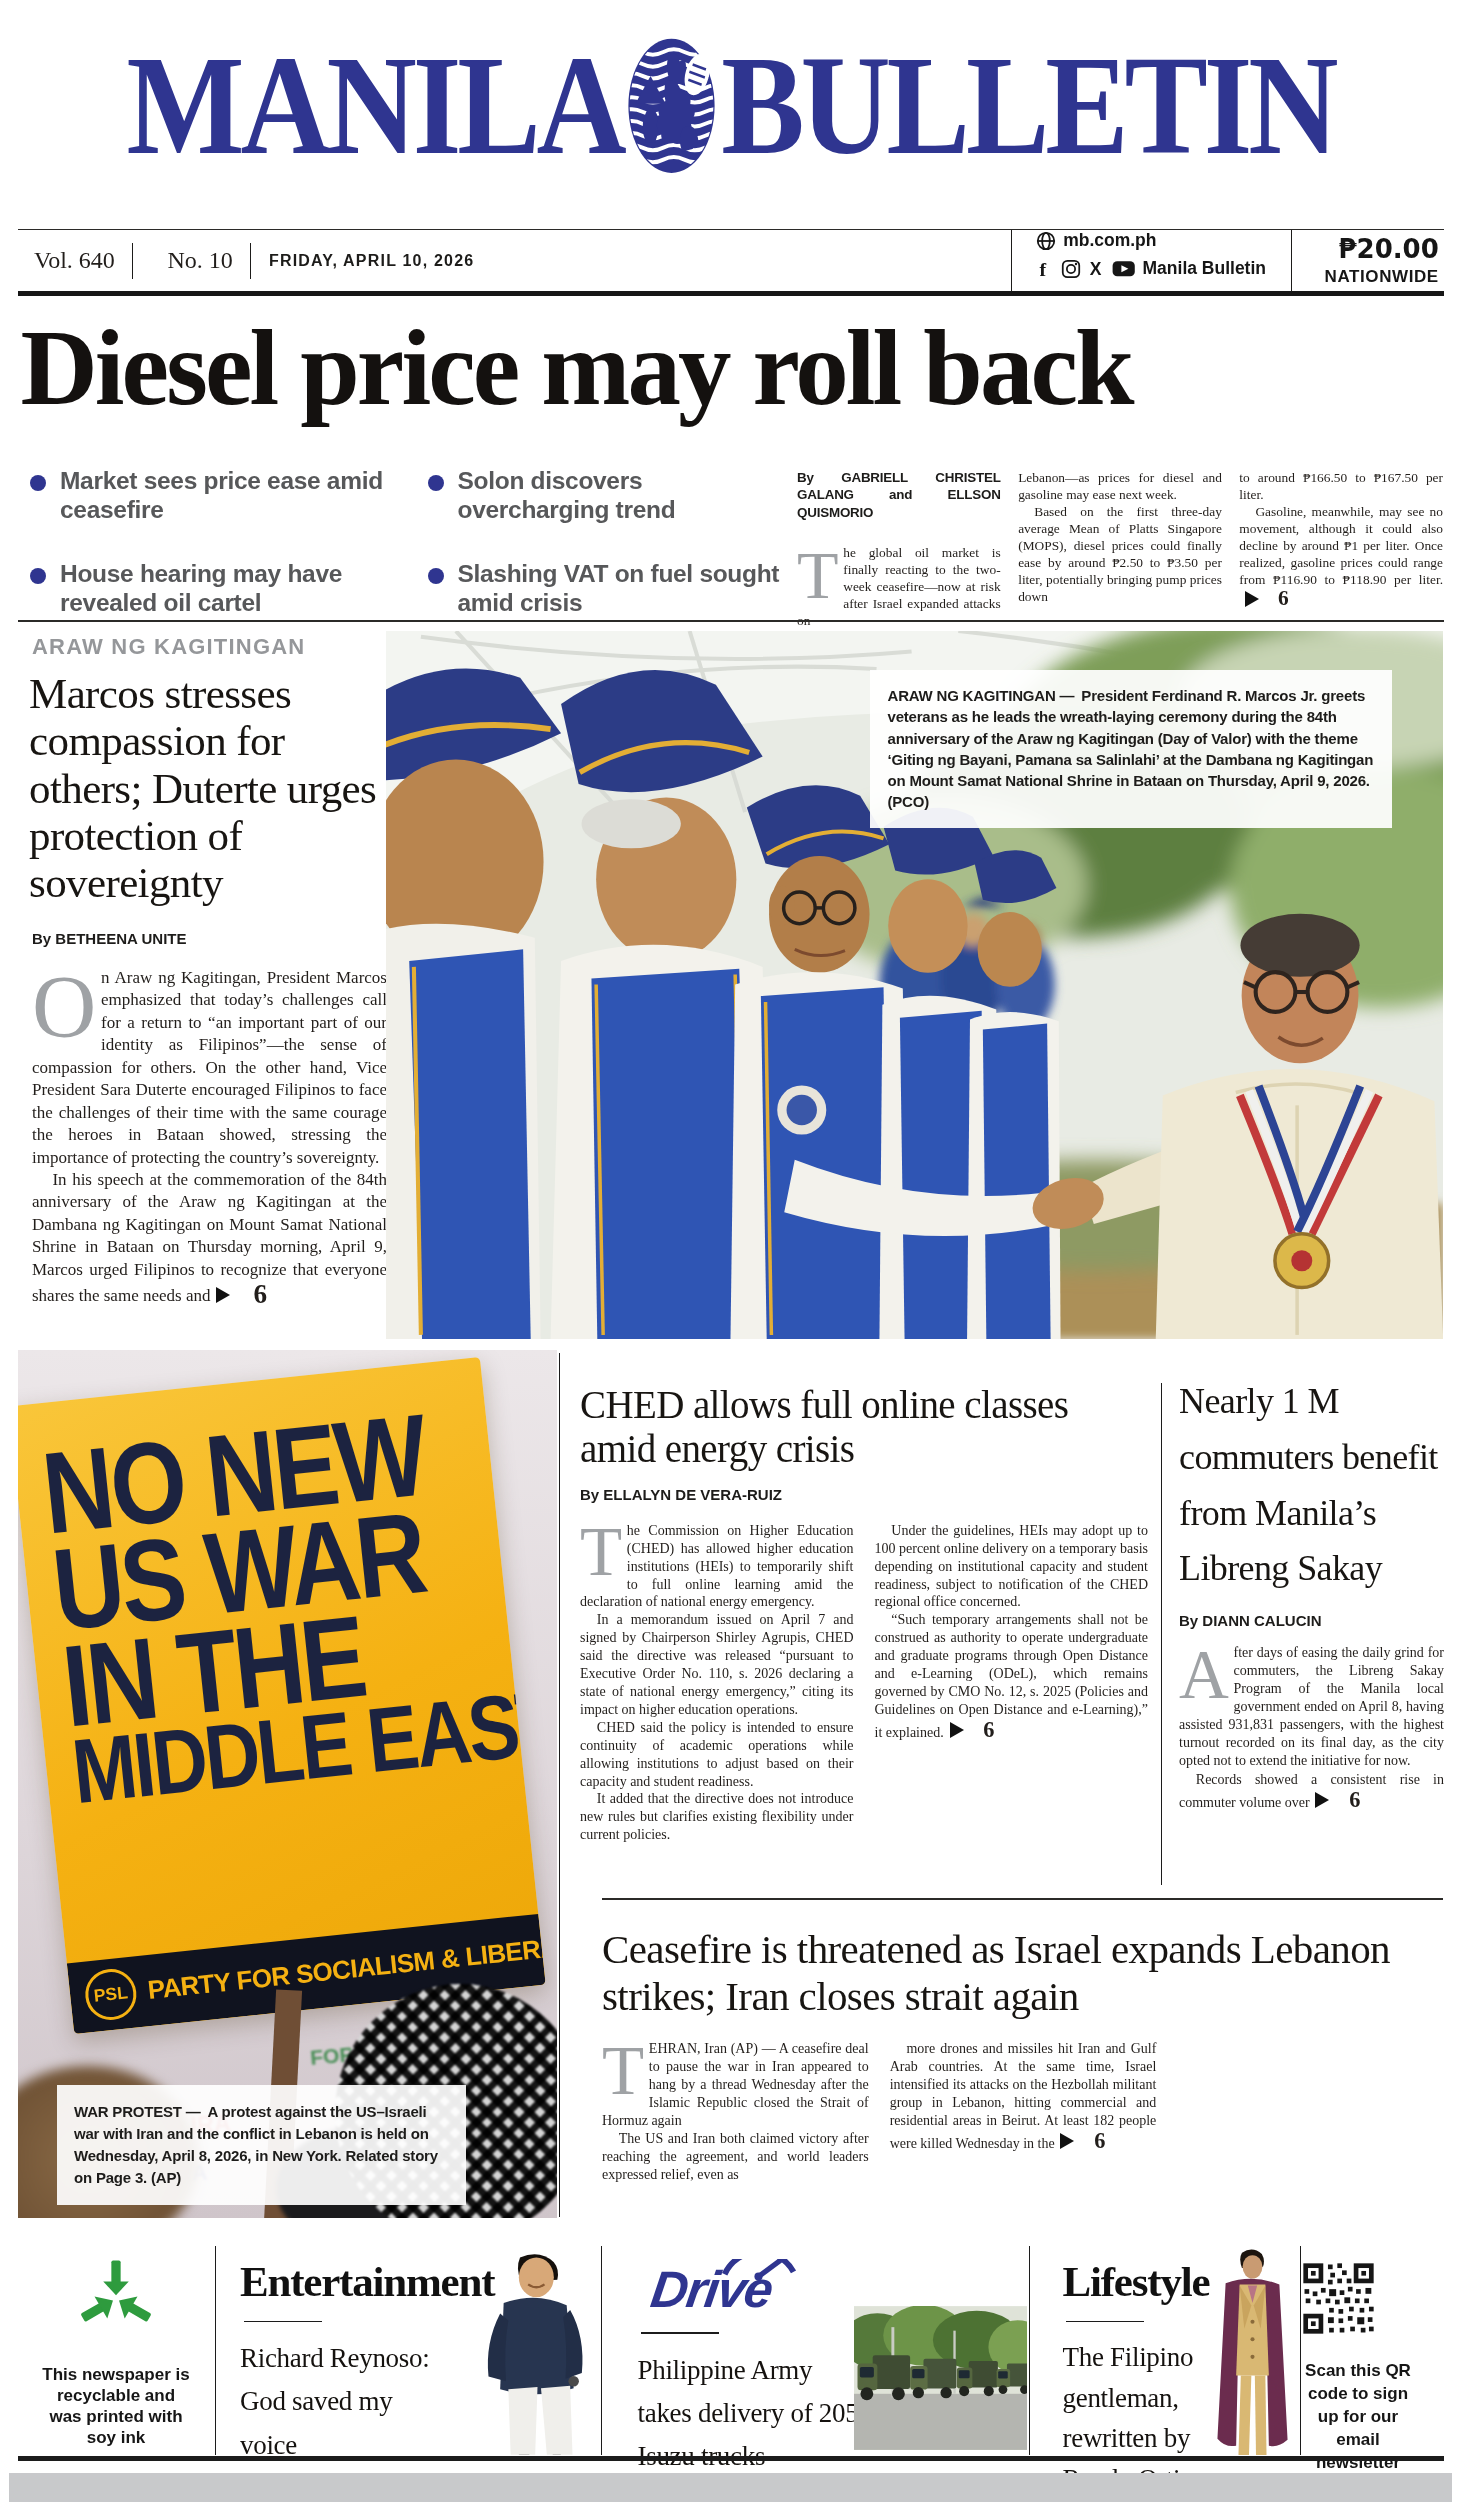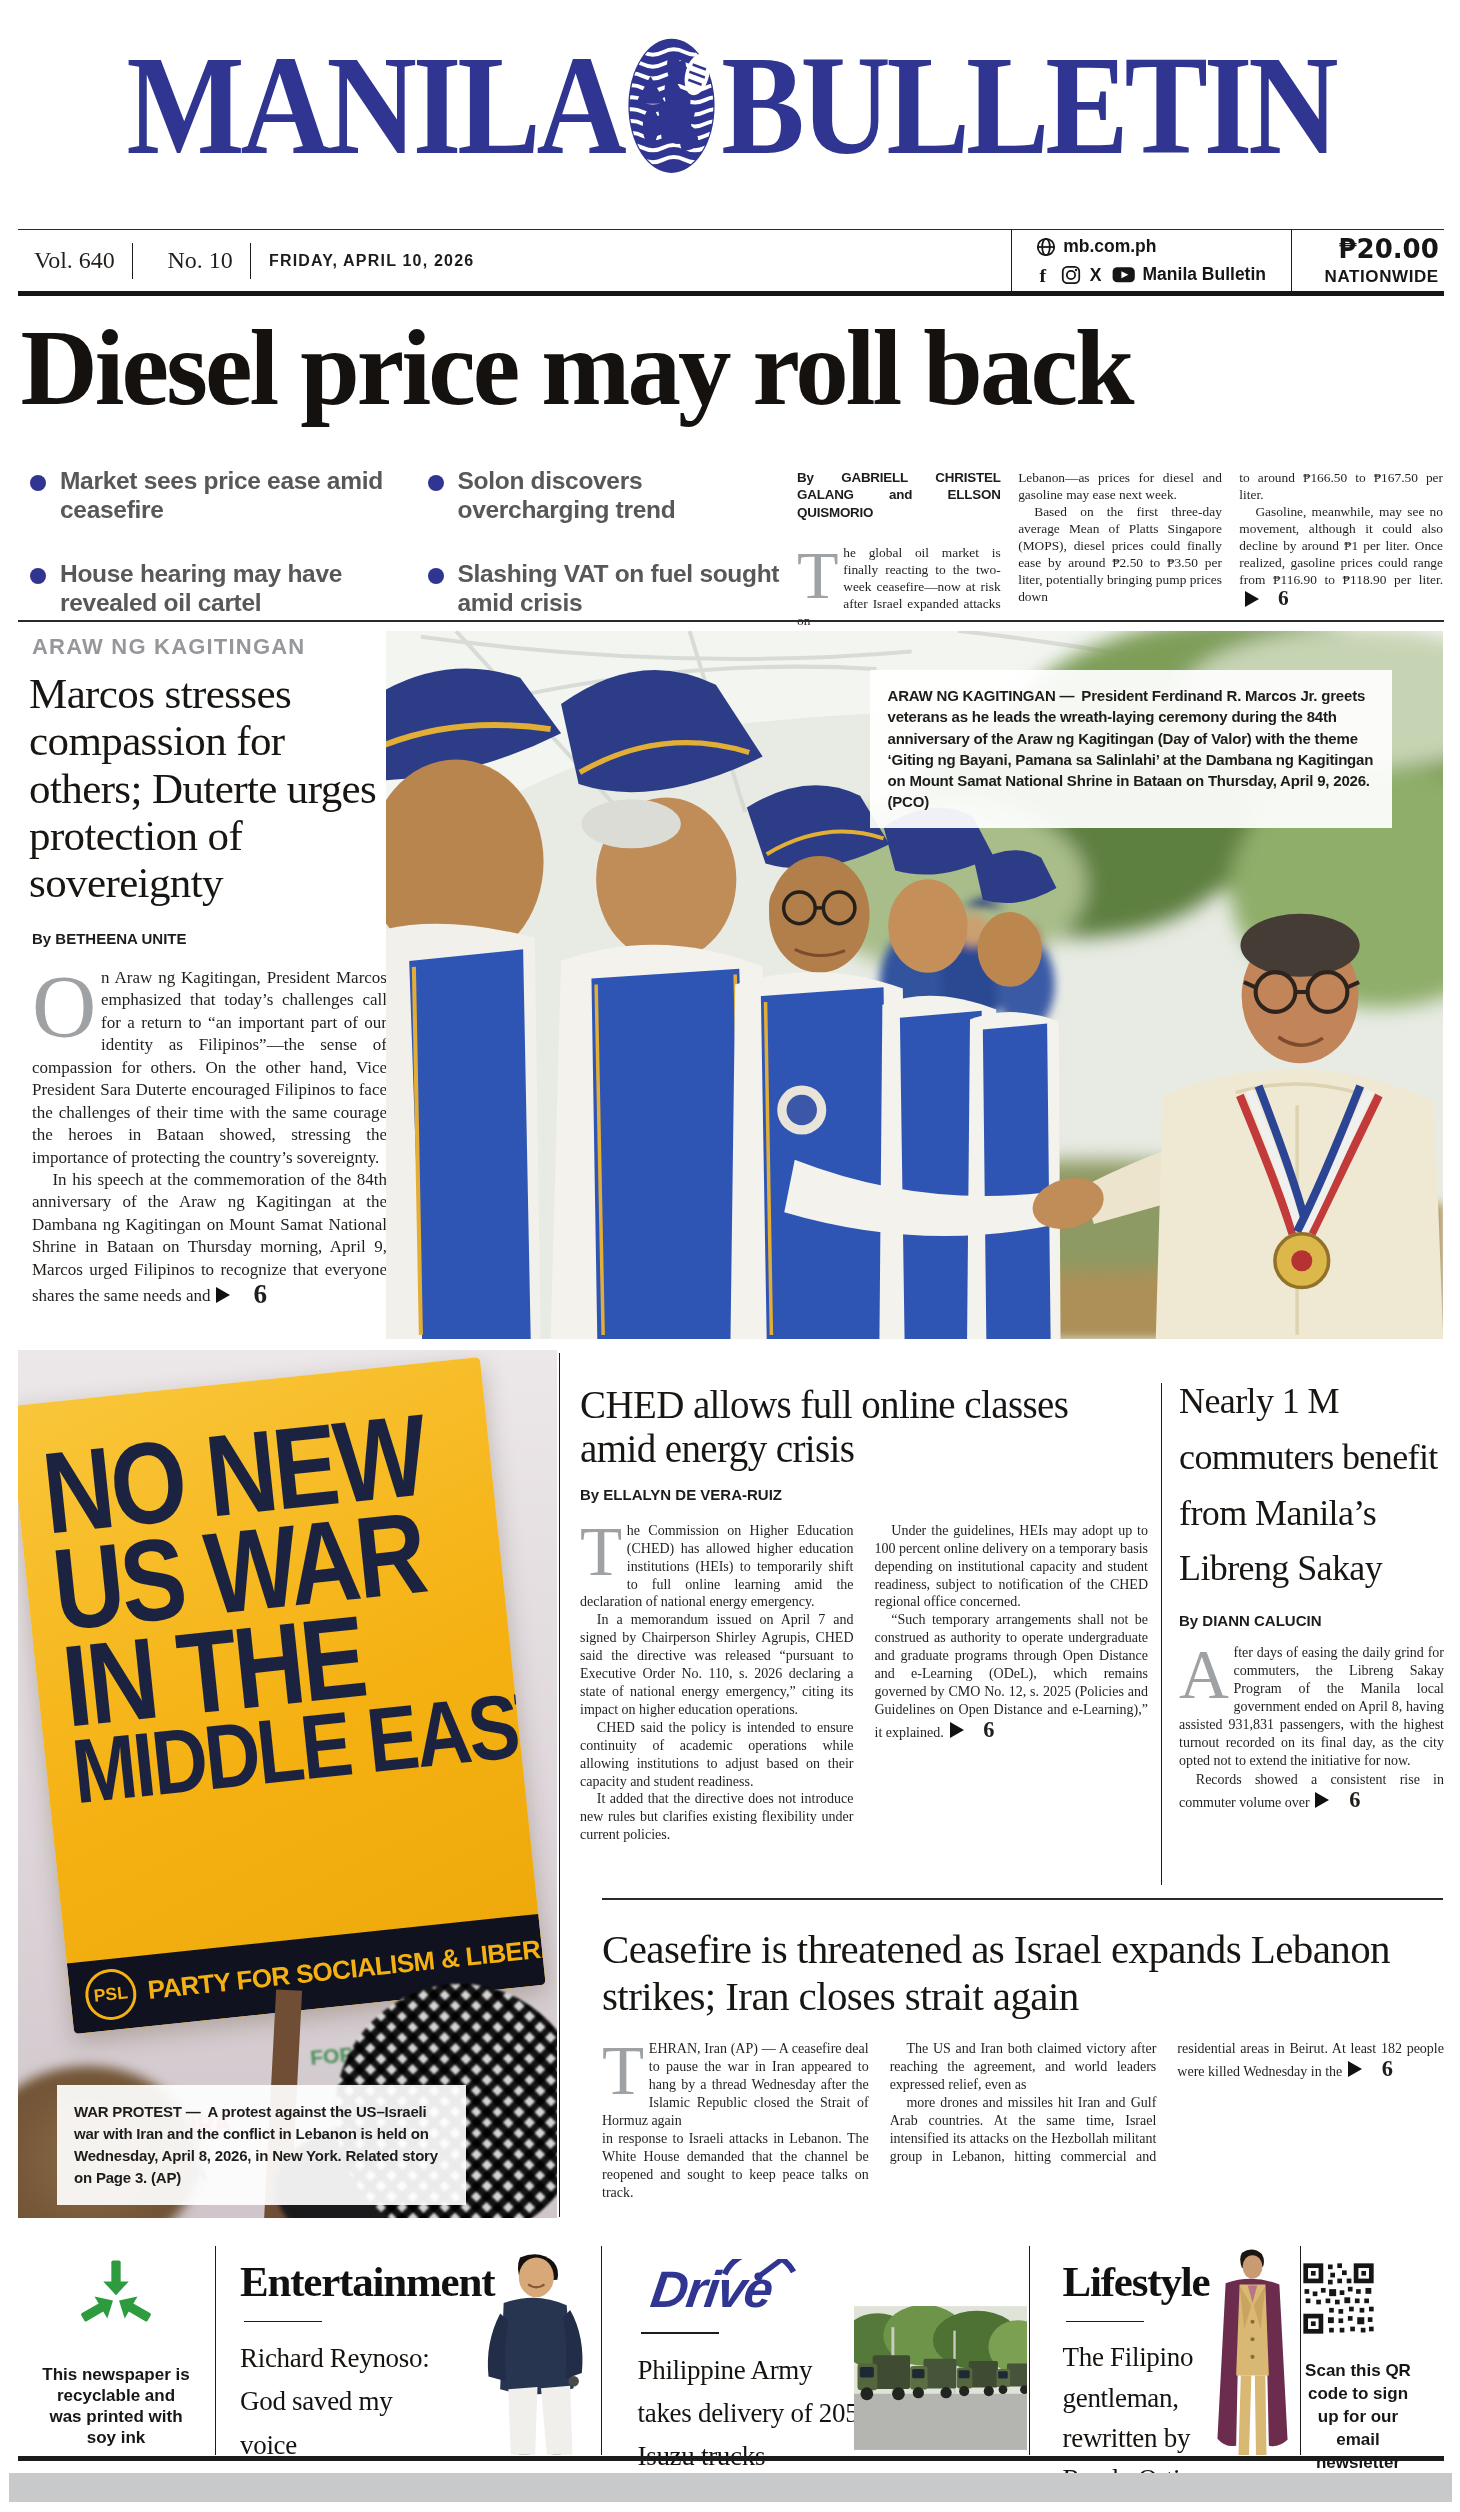--- a/index.html
+++ b/index.html
@@ -19,21 +19,21 @@
            letter-spacing:6.4px;color:#1d1c1a}
 
   
   .infobar{top:229px;left:17.5px;width:1426px;height:67px;border-top:1.8px solid #2b2a28;
            border-bottom:5.8px solid #161616;display:flex;align-items:center}
   .vol{font-size:24px;padding-left:16.4px}
   .ib-sep{width:1.2px;height:36px;background:#1d1c1a;margin:0 17.5px}
   .ib-date{font-weight:700;font-size:16px;letter-spacing:1.2px;color:#1d1c1a}
   .ib-spacer{flex:1}
   .ib-web{border-left:1.2px solid #1d1c1a;height:100%;display:flex;flex-direction:column;
-          justify-content:center;gap:7px;padding:0 24.5px}
+          gap:7px;padding:0 24.5px}
   .ib-webrow{display:flex;align-items:center;gap:7px;font-weight:700;font-size:17.5px;color:#161616}
   .icn{display:inline-flex;align-items:center;justify-content:center}
   .ib-price{border-left:1.2px solid #1d1c1a;height:100%;width:153px;display:flex;flex-direction:column;
             justify-content:center;align-items:flex-end;padding-right:4.7px}
   .price{font-family:"DejaVu Sans","Liberation Sans",sans-serif;font-weight:700;font-size:26px;color:#161616}
   .scope{font-weight:700;font-size:17px;letter-spacing:0.6px;color:#161616;margin-top:2.3px}
 
   
   .lead-headline{top:314px;left:20.4px;width:1423px;font-weight:700;font-size:107px;line-height:1.02;
                  letter-spacing:-2.9px;color:#14110f;white-space:nowrap}
@@ -474,21 +474,20 @@
             <b class="jumpnum">6</b>
           </span></p>
     </div>
   </section>
 
   <div class="abs mid-rule"></div>
   <section class="abs ceasefire">
     <h2 class="h2">Ceasefire is threatened as Israel expands Lebanon strikes; Iran closes strait again</h2>
     <div class="cf-cols">
       <p><span class="dc dc-sm">T</span><span>EHRAN, Iran (AP) — A ceasefire deal to pause the war in Iran appeared to hang by a thread Wednesday after the Islamic Republic closed the Strait of Hormuz again</span></p>
-      <p>in response to Israeli attacks in Lebanon. The White House demanded that the channel be reopened and sought to keep peace talks on track.</p>
       <p class="ind">The US and Iran both claimed victory after reaching the agreement, and world leaders expressed relief, even as</p>
       <p class="ind"><span>more drones and missiles hit Iran and Gulf Arab countries. At the same time, Israel intensified its attacks on the Hezbollah militant group in Lebanon, hitting commercial and residential areas in Beirut. At least 182 people were killed Wednesday in the</span><span class="jump">
             <i class="tri"></i>
             <b class="jumpnum">6</b>
           </span></p>
     </div>
   </section>
 
   <footer class="abs strip">
     <div class="cell c1">

